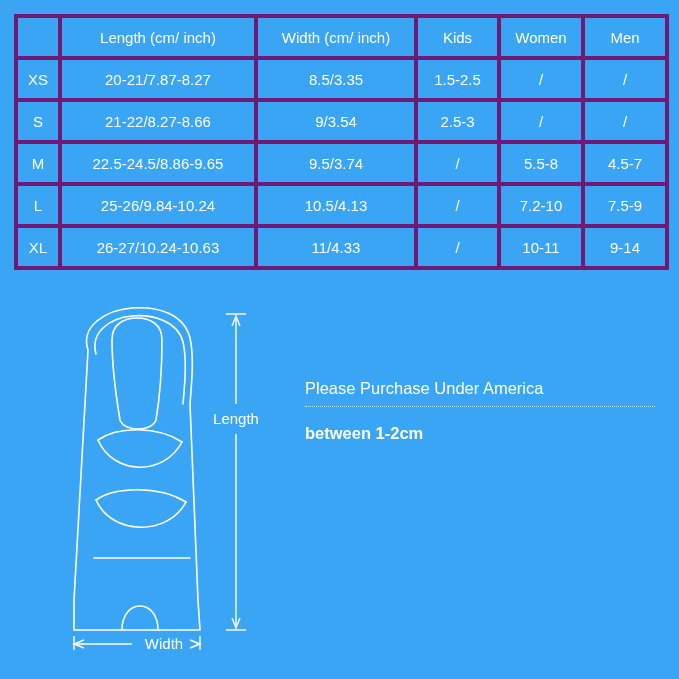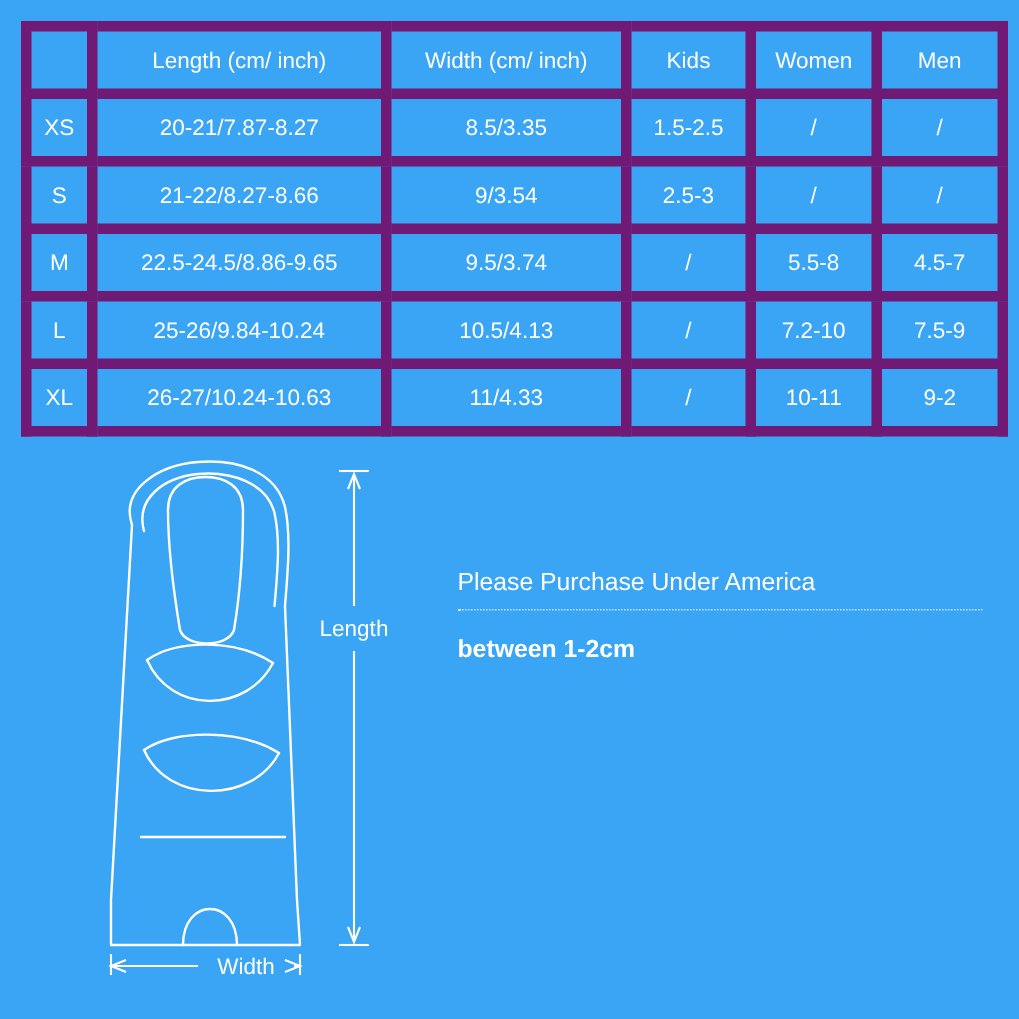--- a/index.html
+++ b/index.html
@@ -27,21 +27,21 @@
     top: 14px;
     width: 651px;
   }
   table.size-table {
     border-collapse: collapse;
     width: 651px;
     table-layout: fixed;
   }
   table.size-table td,
   table.size-table th {
-    border: 7px solid #701a75;
+    border: 4px solid #701a75;
     color: #ffffff;
     font-weight: normal;
     font-size: 15px;
     text-align: center;
     height: 38px;
     padding: 0 2px;
     white-space: nowrap;
     overflow: hidden;
   }
   table.size-table thead th {
@@ -142,21 +142,21 @@
           <td>/</td>
           <td>7.2-10</td>
           <td>7.5-9</td>
         </tr>
         <tr>
           <td>XL</td>
           <td>26-27/10.24-10.63</td>
           <td>11/4.33</td>
           <td>/</td>
           <td>10-11</td>
-          <td>9-2</td>
+          <td>9-14</td>
         </tr>
       </tbody>
     </table>
   </div>
 
   <div class="diagram">
     <svg width="250" height="350" viewBox="0 0 250 350" xmlns="http://www.w3.org/2000/svg">
       <g fill="none" stroke="#FFFFFF" stroke-width="1.6" stroke-linejoin="round" stroke-linecap="round">
 
         <path d="M48 50 C40 26 66 10 92 8 C118 6 144 14 150 38

